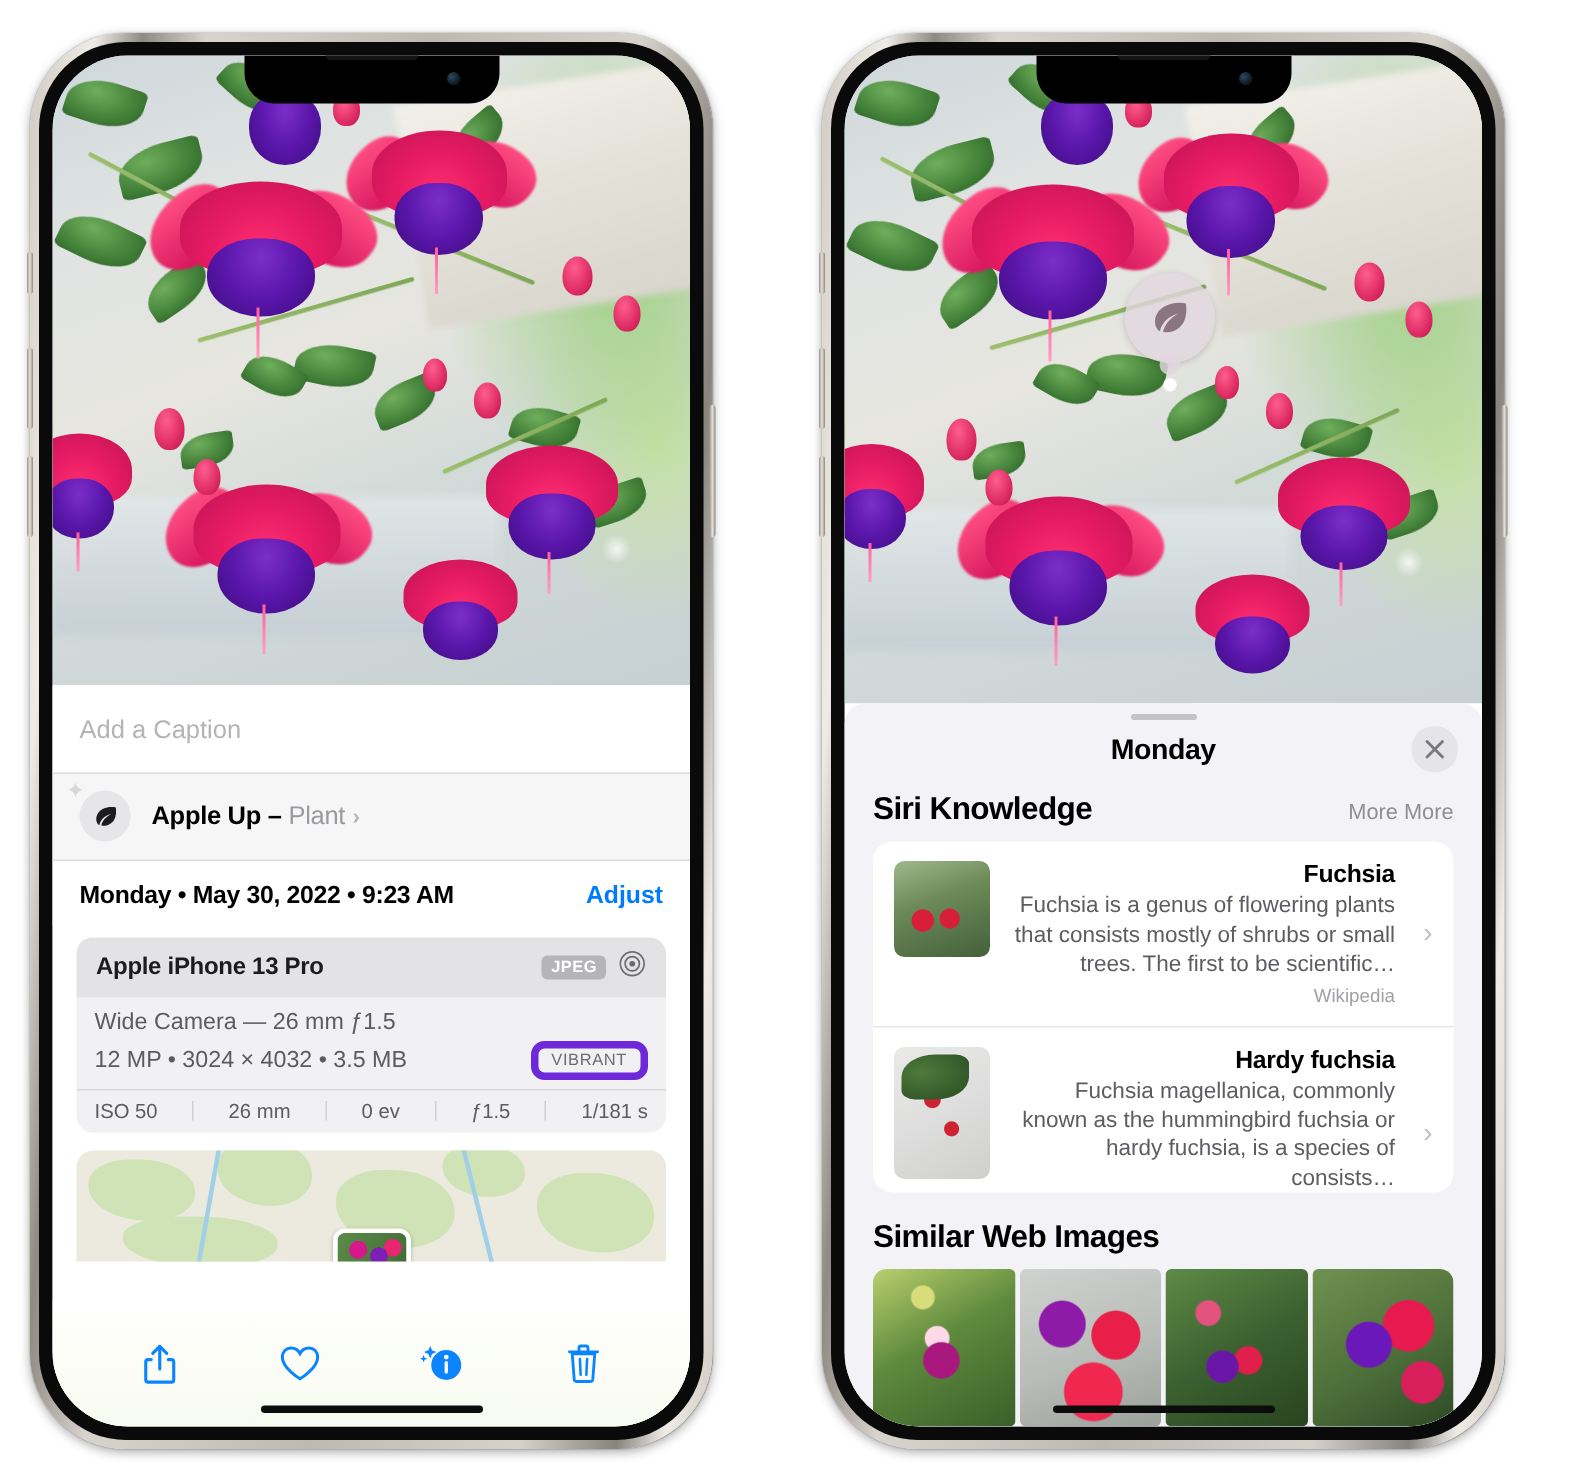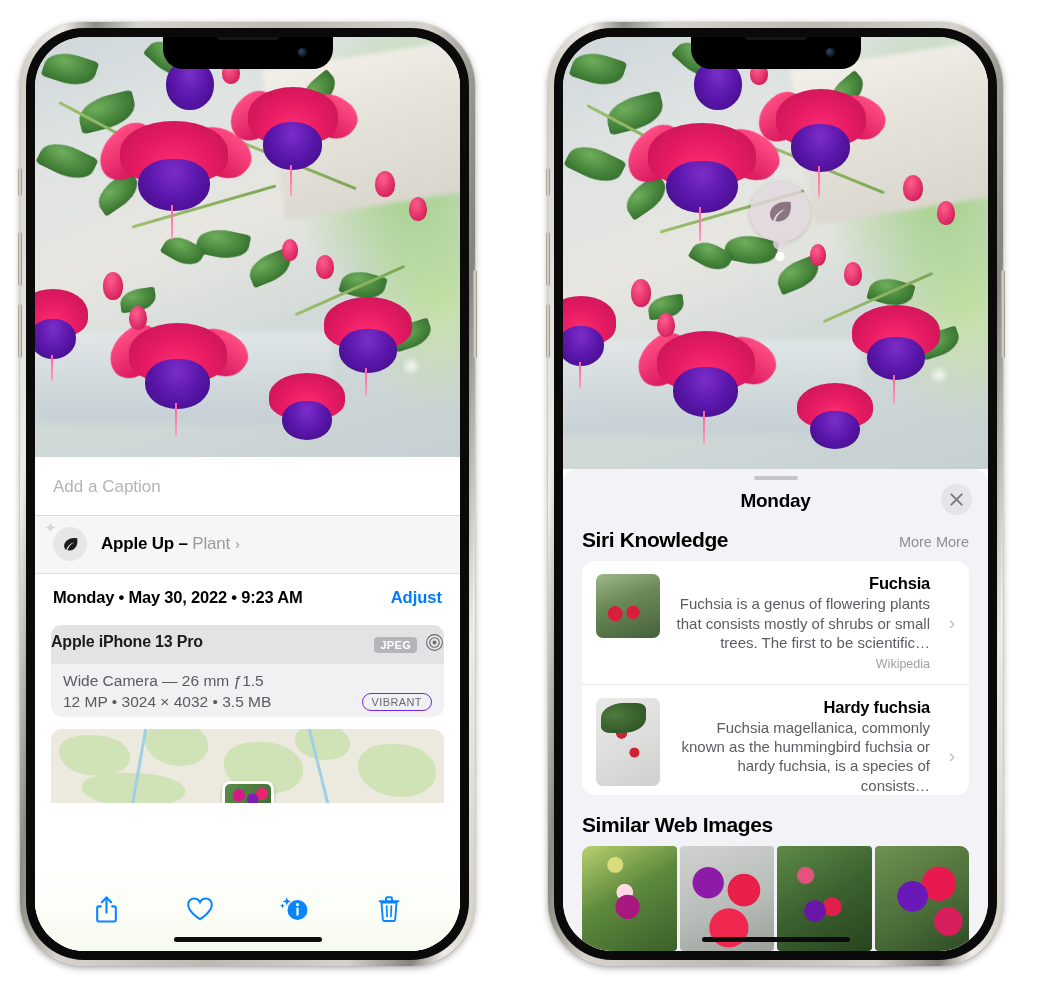--- a/index.html
+++ b/index.html
@@ -166,35 +166,35 @@
   .meta-date { font-size:16.5px; font-weight:700; color:#000; letter-spacing:-.2px; }
   .meta-adjust { font-size:16.5px; color:#007aff;font-weight:bold; }
   .meta-row2 { display:flex; align-items:center; margin-top:6px; }
   .meta-file { font-size:16px; color:#3c3c43; margin-left:9px; }
 
   .cam-card {
     margin: 8px 16px 0 16px;
     background:#f1f1f3; border-radius:11px; overflow:hidden;
   }
   .cam-head {
-    background:#e3e3e6; padding:8px 0;
-    display:flex; justify-content:space-between;
+    background:#e3e3e6; padding:8px 13px;
+    display:flex; align-items:center; justify-content:space-between;
   }
   .cam-title { font-size:16px; font-weight:700; color:#1c1c1e; letter-spacing:-.2px;}
   .cam-head-right { display:flex; align-items:center; gap:8px;}
   .chip-jpeg {
     background:#b4b4b9; color:#fff; font-size:11px; font-weight:700;
     padding:2px 6px; border-radius:4px; letter-spacing:.3px;
   }
   .cam-body { padding:8px 12px 6px 12px; }
   .cam-line1 { font-size:15.5px; color:#5b5b60; }
   .cam-line2 { display:flex; align-items:center; justify-content:space-between; margin-top:3px;}
   .cam-line2 .t { font-size:15.5px; color:#5b5b60; }
   .chip-vibrant {
-    font-size:11px; color:#6b6b70; border:1px solid #6d28d9;
+    font-size:11px; color:#6b6b70; border:5px solid #6d28d9;
     border-radius:9px; padding:2px 9px; letter-spacing:.4px;margin-left:35px;
   }
   .cam-exif {
     border-top:0.6px solid #d8d8dc;
     display:flex; align-items:center; justify-content:space-between;
     padding:6px 12px 7px 12px;
   }
   .cam-exif .cell { font-size:13.5px; color:#5b5b60; }
   .cam-exif .sep { width:1px; height:13px; background:#cfcfd4; }
 
@@ -487,20 +487,31 @@
                 </span>
               </div>
             </div>
             <div class="cam-body">
               <div class="cam-line1">Wide Camera — 26 mm ƒ1.5</div>
               <div class="cam-line2">
                 <span class="t">12 MP • 3024 × 4032 • 3.5 MB</span>
                 <span class="chip-vibrant">VIBRANT</span>
               </div>
             </div>
+            <div class="cam-exif">
+              <span class="cell">ISO 50</span>
+              <span class="sep"></span>
+              <span class="cell">26 mm</span>
+              <span class="sep"></span>
+              <span class="cell">0 ev</span>
+              <span class="sep"></span>
+              <span class="cell">ƒ1.5</span>
+              <span class="sep"></span>
+              <span class="cell">1/181 s</span>
+            </div>
           </div>
 
           <div class="map-strip">
             <div class="g1"></div>
               <div class="g2"></div>
               <div class="g3"></div>
             <div class="g4"></div>
               <div class="g5"></div>
               <div class="g6"></div>
             <div class="river"></div>

